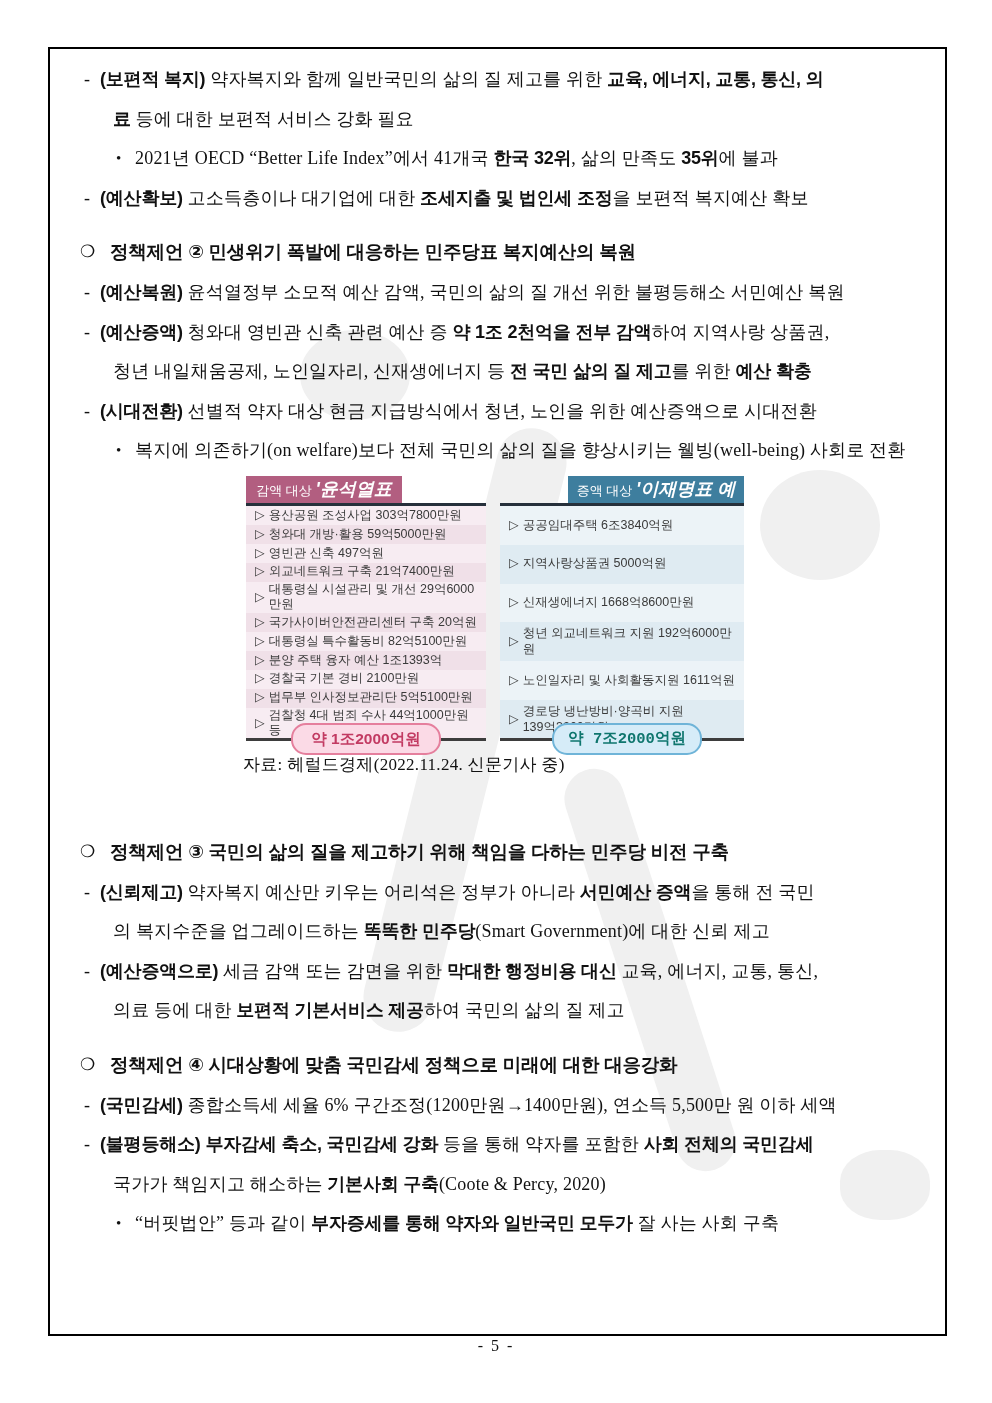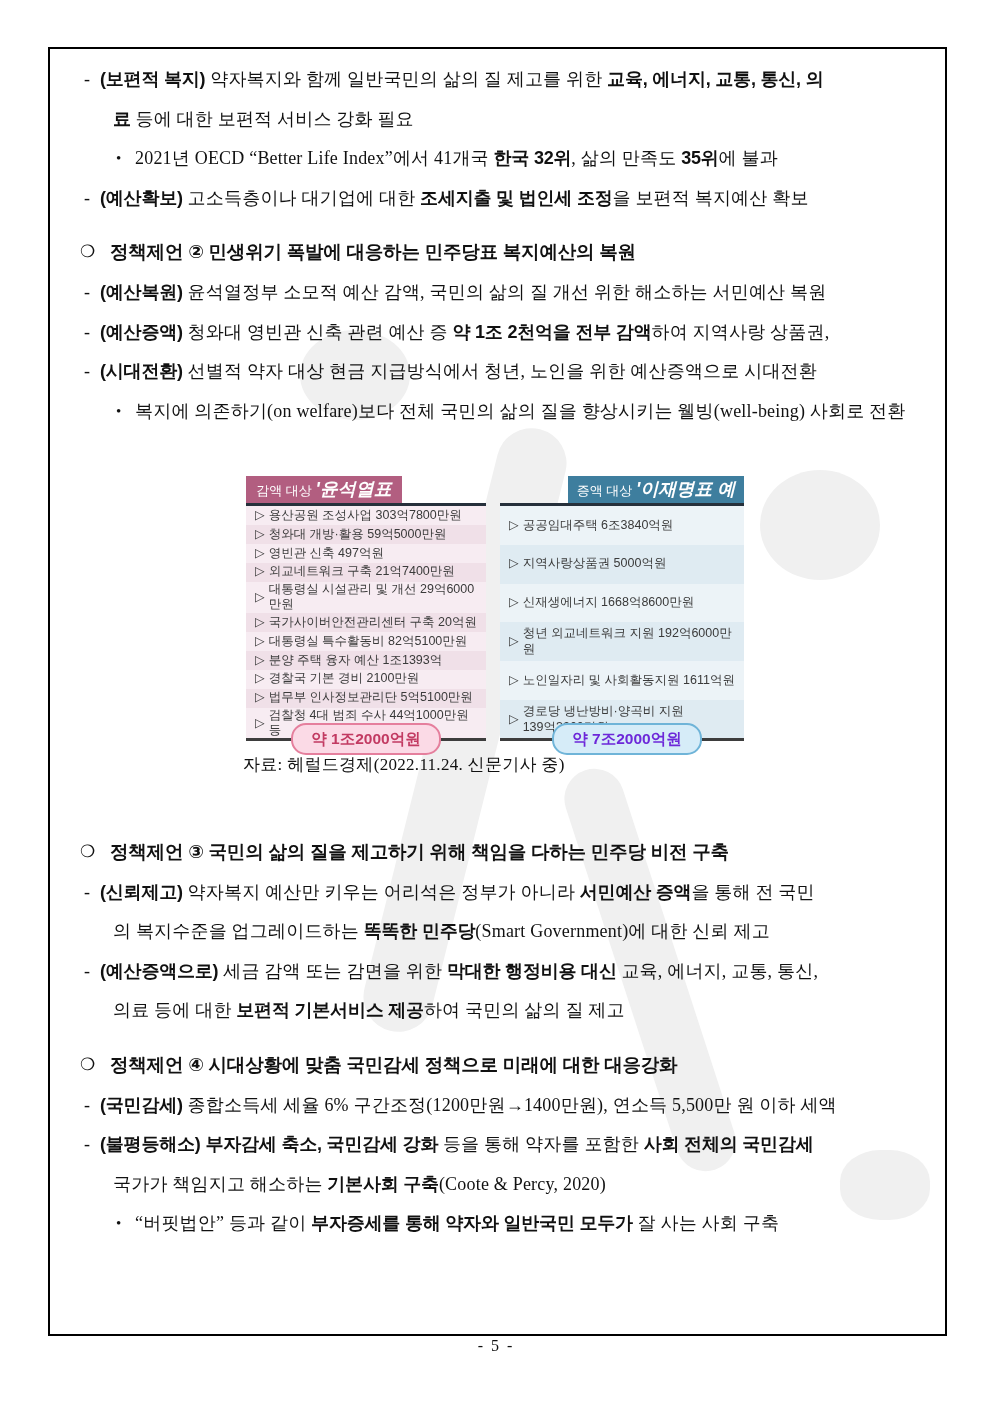--- a/index.html
+++ b/index.html
@@ -73,22 +73,23 @@
 <div class="wm wm5"></div>
 
 <div class="frame"></div>
 
 <div id="lines-top" class="textblock">
     <div class="line dash"><span class="marker">-</span><span class="txt"><b>(보편적 복지) </b><span>약자복지와 함께 일반국민의 삶의 질 제고를 위한 </span><b>교육, 에너지, 교통, 통신, 의</b></span></div>
     <div class="line cont"><span class="marker"></span><span class="txt"><b>료</b><span> 등에 대한 보편적 서비스 강화 필요</span></span></div>
     <div class="line bullet"><span class="marker">•</span><span class="txt"><span>2021년 OECD “Better Life Index”에서 41개국 </span><b>한국 32위</b><span>, 삶의 만족도 </span><b>35위</b><span>에 불과</span></span></div>
     <div class="line dash"><span class="marker">-</span><span class="txt"><b>(예산확보) </b><span>고소득층이나 대기업에 대한 </span><b>조세지출 및 법인세 조정</b><span>을 보편적 복지예산 확보</span></span></div>
     <div class="line section"><span class="marker">❍</span><span class="txt"><span>정책제언 ② 민생위기 폭발에 대응하는 민주당표 복지예산의 복원</span></span></div>
-    <div class="line dash"><span class="marker">-</span><span class="txt"><b>(예산복원) </b><span>윤석열정부 소모적 예산 감액, 국민의 삶의 질 개선 위한 해소하는 서민예산 복원</span></span></div>
+    <div class="line dash"><span class="marker">-</span><span class="txt"><b>(예산복원) </b><span>윤석열정부 소모적 예산 감액, 국민의 삶의 질 개선 위한 불평등해소 서민예산 복원</span></span></div>
     <div class="line dash"><span class="marker">-</span><span class="txt"><b>(예산증액) </b><span>청와대 영빈관 신축 관련 예산 증 </span><b>약 1조 2천억을 전부 감액</b><span>하여 지역사랑 상품권,</span></span></div>
+    <div class="line cont"><span class="marker"></span><span class="txt"><span>청년 내일채움공제, 노인일자리, 신재생에너지 등 </span><b>전 국민 삶의 질 제고</b><span>를 위한 </span><b>예산 확충</b></span></div>
     <div class="line dash"><span class="marker">-</span><span class="txt"><b>(시대전환) </b><span>선별적 약자 대상 현금 지급방식에서 청년, 노인을 위한 예산증액으로 시대전환</span></span></div>
     <div class="line bullet"><span class="marker">•</span><span class="txt"><span>복지에 의존하기(on welfare)보다 전체 국민의 삶의 질을 향상시키는 웰빙(well-being) 사회로 전환</span></span></div>
   </div>
 
 <div class="figure">
   <div class="fig-header left" id="fig-header-cut" style="background: rgb(178, 94, 128);"><span>감액 대상 </span><b>'윤석열표 예산'</b></div>
   <div class="fig-header right" id="fig-header-inc" style="background: rgb(62, 126, 158);"><span>증액 대상 </span><b>'이재명표 예산'</b></div>
   <div class="underline left"></div>
   <div class="underline right"></div>
   <div class="col left" id="fig-col-cut">
@@ -109,21 +110,21 @@
       <div class="fig-item" style="background: rgb(223, 235, 242);"><span class="tri">▷</span><span>지역사랑상품권 5000억원</span></div>
       <div class="fig-item" style="background: rgb(236, 243, 247);"><span class="tri">▷</span><span>신재생에너지 1668억8600만원</span></div>
       <div class="fig-item" style="background: rgb(223, 235, 242);"><span class="tri">▷</span><span>청년 외교네트워크 지원 192억6000만원</span></div>
       <div class="fig-item" style="background: rgb(236, 243, 247);"><span class="tri">▷</span><span>노인일자리 및 사회활동지원 1611억원</span></div>
       <div class="fig-item" style="background: rgb(223, 235, 242);"><span class="tri">▷</span><span>경로당 냉난방비·양곡비 지원
 139억3200만원</span></div>
     </div>
   <div class="baseline left"></div>
   <div class="baseline right"></div>
   <div class="pill left" style="background: rgb(251, 218, 230); border: 2px solid rgb(229, 127, 157); color: rgb(194, 58, 98);">약 1조2000억원</div>
-  <div class="pill right" style="background: rgb(214, 236, 248); border: 2px solid rgb(111, 180, 216); color: #6d28d9;">약 7조2000억원</div>
+  <div class="pill right" style="background: rgb(214, 236, 248); border: 2px solid rgb(111, 180, 216); color: #0f766e; font-family: Liberation Mono, monospace;">약 7조2000억원</div>
 </div>
 
 <div class="caption">자료: 헤럴드경제(2022.11.24. 신문기사 중)</div>
 
 <div id="lines-bottom" class="textblock">
     <div class="line section"><span class="marker">❍</span><span class="txt"><span>정책제언 ③ 국민의 삶의 질을 제고하기 위해 책임을 다하는 민주당 비전 구축</span></span></div>
     <div class="line dash"><span class="marker">-</span><span class="txt"><b>(신뢰제고) </b><span>약자복지 예산만 키우는 어리석은 정부가 아니라 </span><b>서민예산 증액</b><span>을 통해 전 국민</span></span></div>
     <div class="line cont"><span class="marker"></span><span class="txt"><span>의 복지수준을 업그레이드하는 </span><b>똑똑한 민주당</b><span>(Smart Government)에 대한 신뢰 제고</span></span></div>
     <div class="line dash"><span class="marker">-</span><span class="txt"><b>(예산증액으로) </b><span>세금 감액 또는 감면을 위한 </span><b>막대한 행정비용 대신</b><span> 교육, 에너지, 교통, 통신,</span></span></div>
     <div class="line cont"><span class="marker"></span><span class="txt"><span>의료 등에 대한 </span><b>보편적 기본서비스 제공</b><span>하여 국민의 삶의 질 제고</span></span></div>

